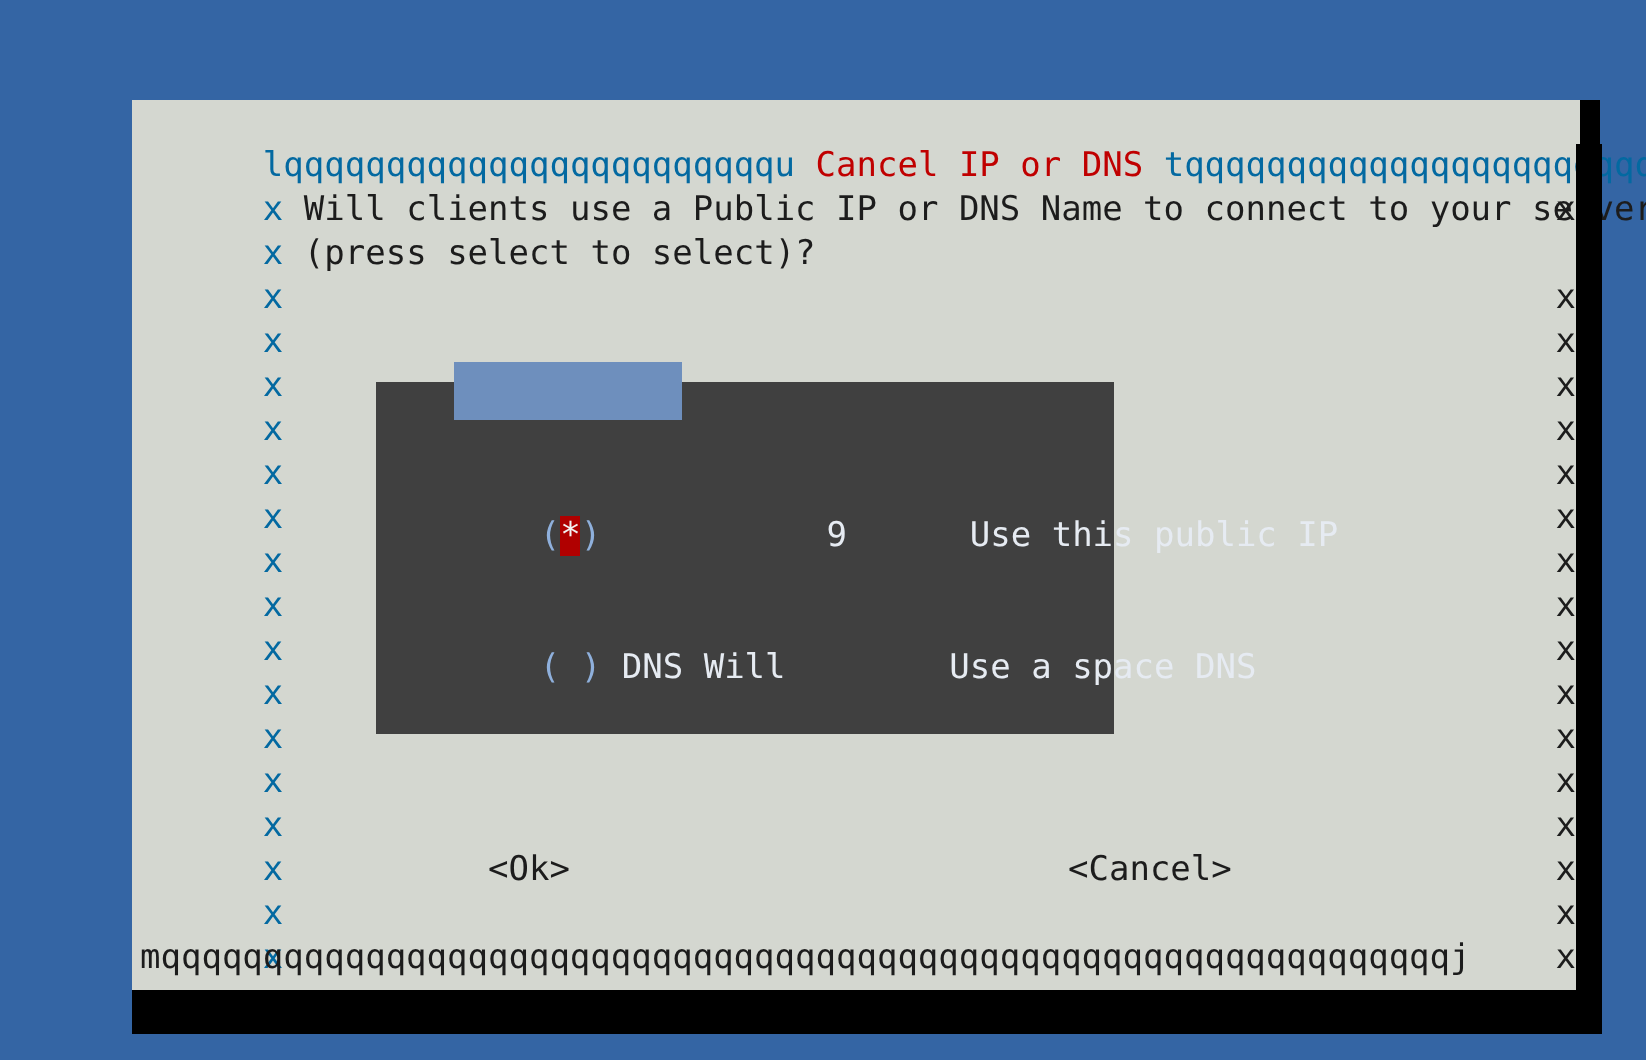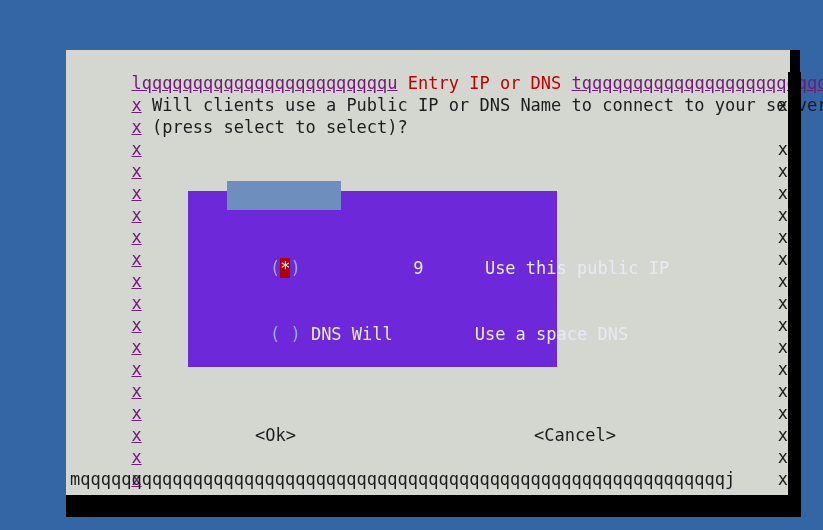--- a/index.html
+++ b/index.html
@@ -48,40 +48,39 @@
     left: 4px;
     height: 22px;
     line-height: 22px;
     white-space: pre;
     font-size: 17px;
   }
   .title-red {
     color: #c00000;
   }
   .border-char {
-    color: #701a75;
-    text-decoration: underline;
+    color: #0369a1;
   }
   
   .right-border {
     position: absolute;
     right: 2px;
     height: 22px;
     line-height: 22px;
     font-size: 17px;
     color: #1c1c1c;
     white-space: pre;
   }
   
   #radio-list {
     position: absolute;
     left: 122px;
     top: 141px;
     width: 369px;
-    background: #6d28d9;
+    background: #404040;
     color: #d8dde4;
     font-size: 17px;
     line-height: 22px;
     white-space: pre;
   }
   .radio-row {
     position: relative;
     height: 22px;
     line-height: 22px;
     white-space: pre;
@@ -126,21 +125,21 @@
 <body>
 
 <div id="screen">
 
   <div id="terminal"></div>
 
   <div id="dialog">
 
     
     <div class="row" style="top:0px; left:4px;">
-      <span class="border-char">lqqqqqqqqqqqqqqqqqqqqqqqq</span><span class="border-char">u</span><span> </span><span class="title-red">Entry IP or DNS</span><span> </span><span class="border-char">t</span><span class="border-char">qqqqqqqqqqqqqqqqqqqqqqqqk</span>
+      <span class="border-char">lqqqqqqqqqqqqqqqqqqqqqqqq</span><span class="border-char">u</span><span> </span><span class="title-red">Cancel IP or DNS</span><span> </span><span class="border-char">t</span><span class="border-char">qqqqqqqqqqqqqqqqqqqqqqqqk</span>
     </div>
 
     
     <div class="row" style="top:22px;">
       <span class="border-char">x</span><span> </span><span>Will clients use a Public IP or DNS Name to connect to your server</span>
     </div>
 
     
     <div class="row" style="top:44px;">
       <span class="border-char">x</span><span> </span><span>(press select to select)?</span>
@@ -217,21 +216,21 @@
       <span class="border-char">x</span></div>
     <div class="right-border" style="top:352px;">
       <span>x</span></div>
 
     
     <div class="row" style="top:374px;">
       <span class="border-char">x</span></div>
     <div class="right-border" style="top:374px;">
       <span>x</span></div>
 
-    <div class="btn" style="top:374px; left:189px;">&lt;Ok&gt;</div>
+    <div class="btn" style="top:374px; left:178px;">&lt;Ok&gt;</div>
     <div class="btn" style="top:374px; left:468px;">&lt;Cancel&gt;</div>
 
     <div class="row" style="top:396px;">
       <span class="border-char">x</span></div>
     <div class="right-border" style="top:396px;">
       <span>x</span></div>
 
     
     <div class="row" style="top:418px;">mqqqqqqqqqqqqqqqqqqqqqqqqqqqqqqqqqqqqqqqqqqqqqqqqqqqqqqqqqqqqqqqj</div>
 

